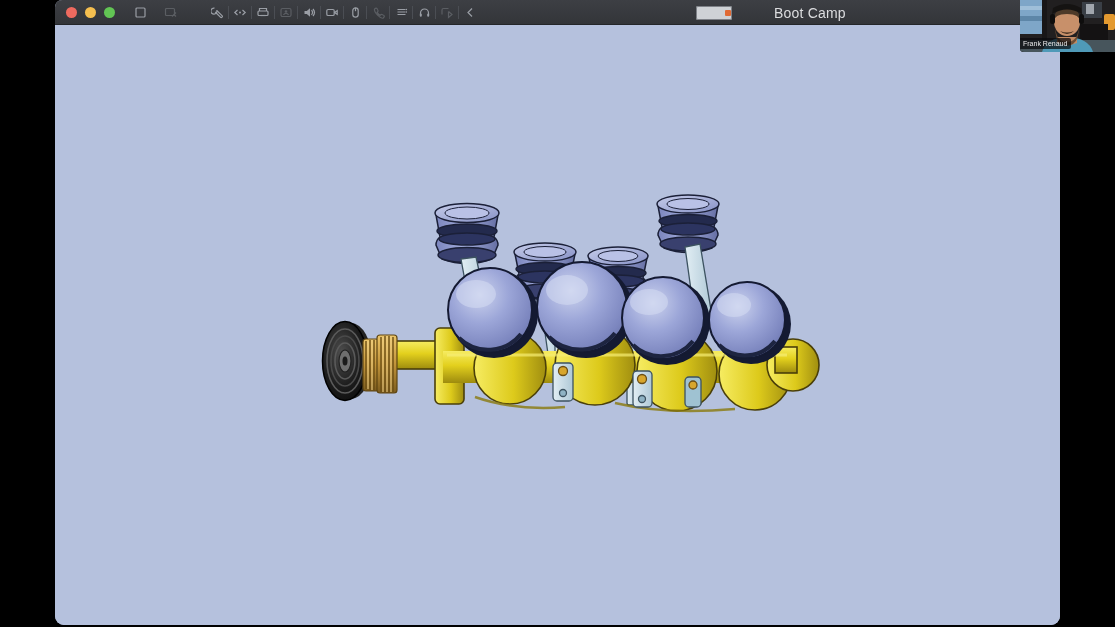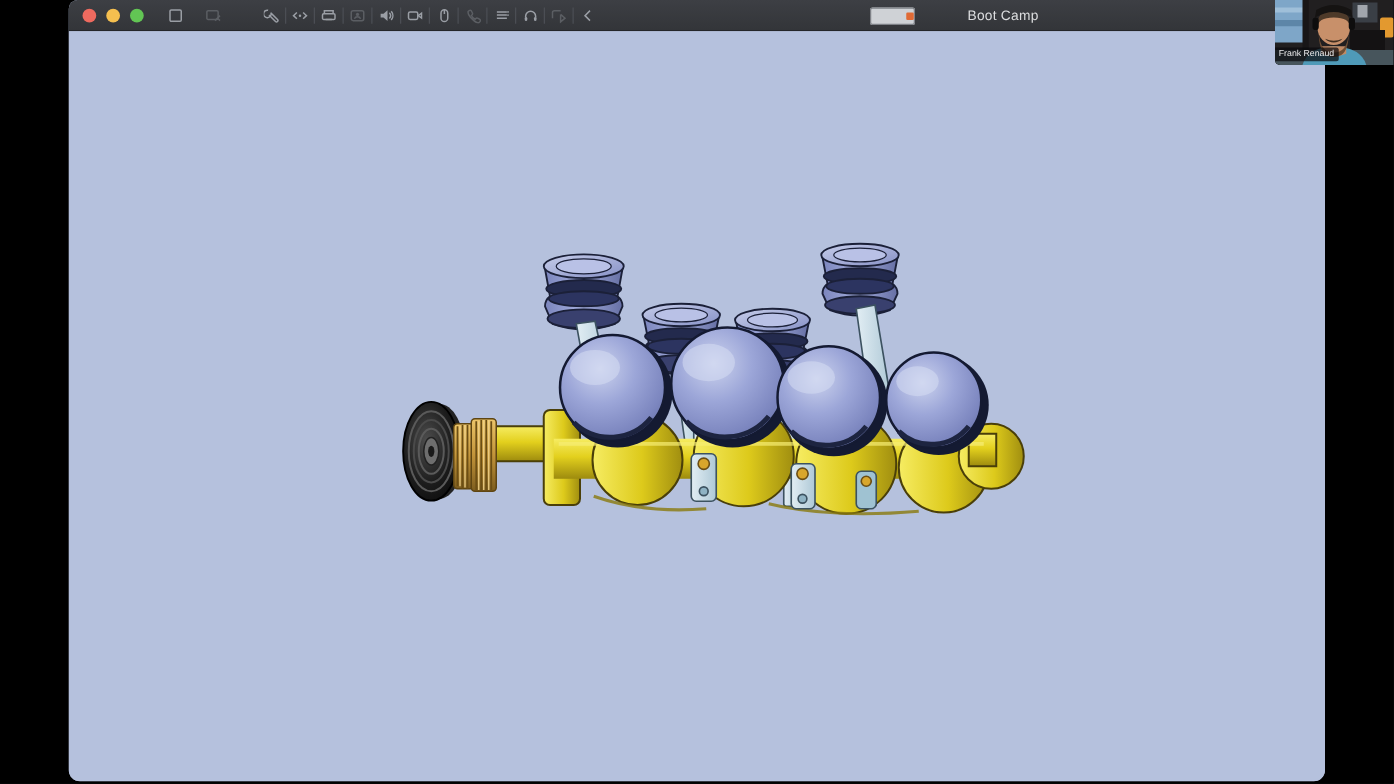--- a/index.html
+++ b/index.html
@@ -32,21 +32,21 @@
   .sep { width:1px; height:13px; background:#4b4e54; }
   .gap-lg { width:24px; }
   .gap-sm { width:9px; }
 
   .win-title { position:absolute; left:641px; top:0; height:25px;
                display:flex; align-items:center; gap:6px; }
   .win-title .doc-icon { width:12px; height:14px; background:#cfd2d6; border-radius:2px;
                position:relative; box-shadow:0 0 0 1px #7e8187 inset; }
   .win-title .doc-icon::after { content:""; position:absolute; right:1.5px; top:4px;
                width:6px; height:6px; background:#e06a35; border-radius:1px; }
-  .win-title span { font-size:11px; color:#dcdddf; letter-spacing:.2px;padding-left:36px; }
+  .win-title span { font-size:14px; color:#dcdddf; letter-spacing:.2px;padding-left:36px; }
 
   .viewport { position:absolute; left:0; top:25px; width:1005px; height:600px;
               background:#b5c1dd; }
   .viewport svg { display:block; }
 
   
   .webcam { position:absolute; right:0; top:0; width:95px; height:52px;
             border-radius:0 0 0 4px; overflow:hidden; background:#1c1e22; z-index:10; }
   .webcam svg { display:block; }
   .cam-label { position:absolute; left:0; bottom:3px; background:rgba(10,10,12,.72);

